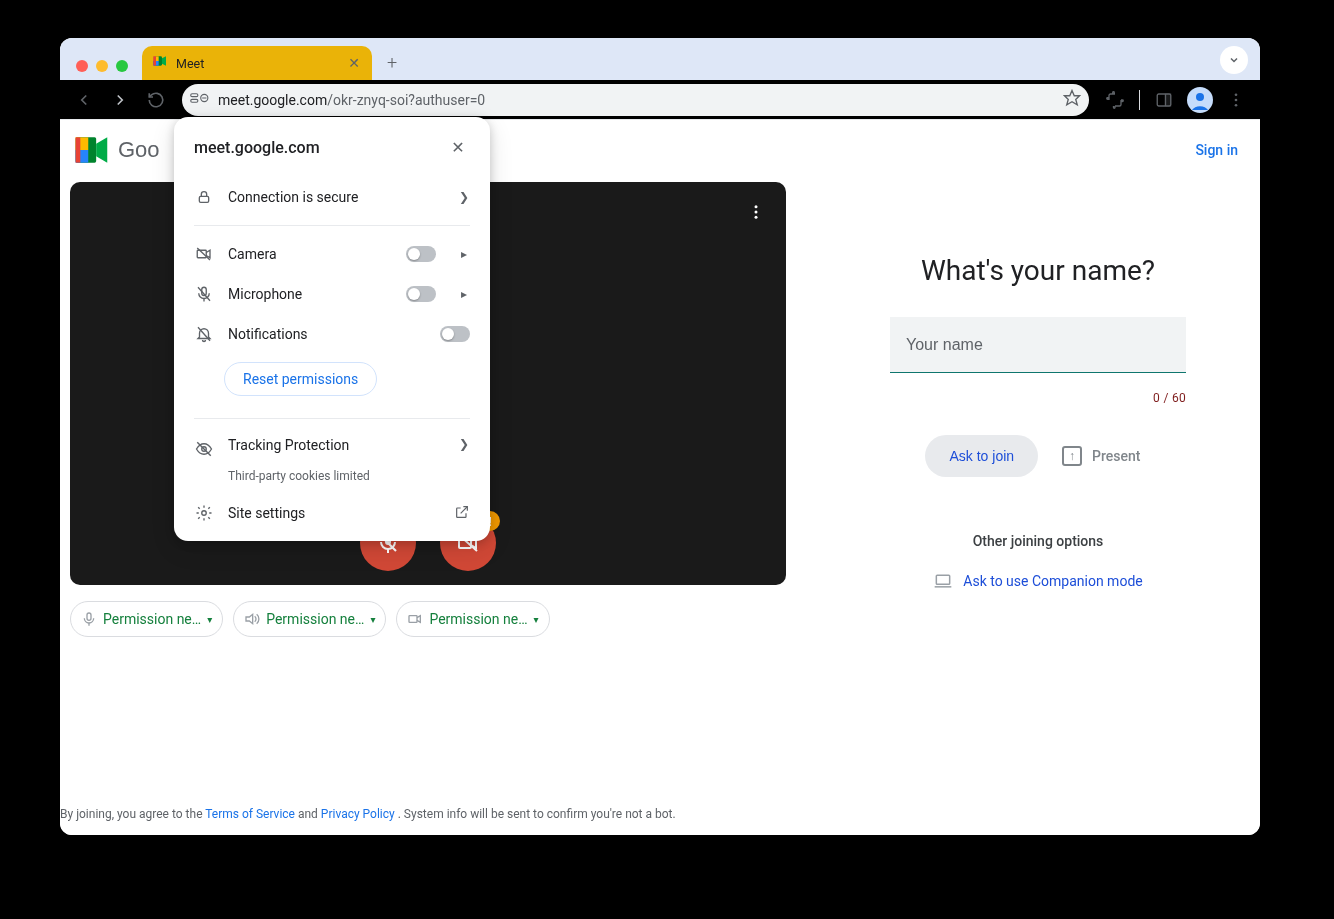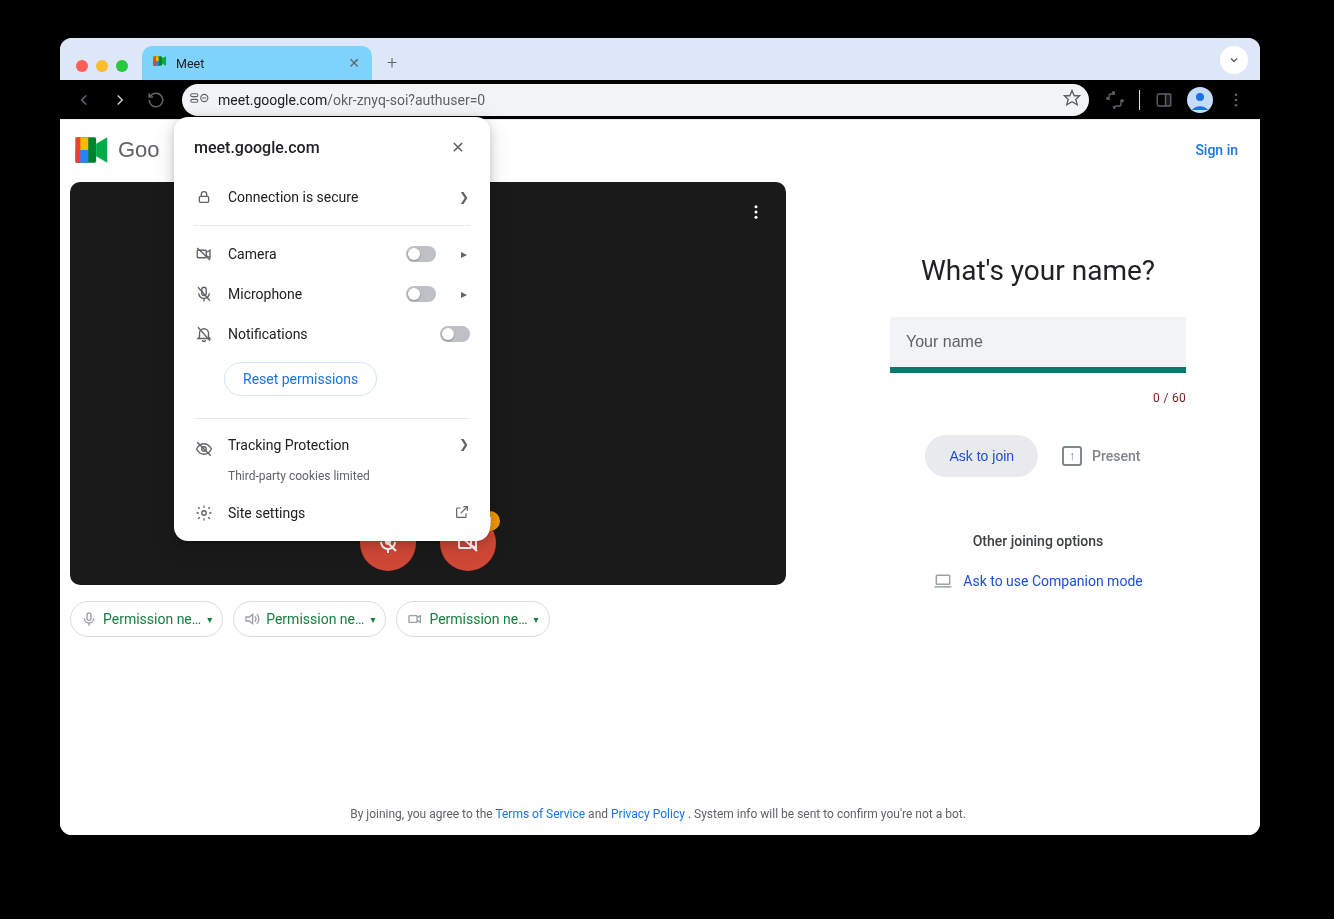--- a/index.html
+++ b/index.html
@@ -4,21 +4,21 @@
 <style>
 * { box-sizing: border-box; margin: 0; padding: 0; }
 body { background: #000; font-family: -apple-system, BlinkMacSystemFont, "Segoe UI", Roboto, Arial, sans-serif; width: 1334px; height: 919px; overflow: hidden; }
 .browser-window { position: absolute; left: 60px; top: 38px; width: 1200px; height: 797px; background: #fff; border-radius: 12px; overflow: hidden; box-shadow: 0 10px 40px rgba(0,0,0,.5); }
 .tab-strip { height: 42px; background: #dee7f7; display: flex; align-items: flex-end; padding-left: 12px; position: relative; }
 .traffic-lights { display: flex; gap: 8px; align-items: center; padding: 0 8px 8px 4px; }
 .tl { width: 12px; height: 12px; border-radius: 50%; }
 .tl.red { background:#ff5f57; }
 .tl.yellow { background:#febc2e; }
 .tl.green { background:#28c840; }
-.tab { background:#7dd3fc; height:34px; border-radius:10px 10px 0 0; display:flex; align-items:center; padding:0 10px; gap:8px; min-width:230px; margin-left:6px; }
+.tab { background:#eab308; height:34px; border-radius:10px 10px 0 0; display:flex; align-items:center; padding:0 10px; gap:8px; min-width:230px; margin-left:6px; }
 .tab .favicon svg { width:16px; height:16px; }
 .tab .title { font-size:12.5px; color:#202124; flex:1; }
 .tab .close { width:16px; height:16px; display:flex; align-items:center; justify-content:center; color:#5f6368; cursor:pointer; font-size:14px; }
 .new-tab { width:28px; height:28px; display:flex; align-items:center; justify-content:center; color:#5f6368; margin:0 0 4px 6px; border-radius:50%; cursor:pointer; font-size:18px; font-weight:300; }
 .tab-menu { position:absolute; right:12px; top:8px; width:28px; height:28px; background:#fff; border-radius:14px; display:flex; align-items:center; justify-content:center; cursor:pointer; }
 .toolbar { height:40px; background:#000000; border-bottom:1px solid #e8eaed; display:flex; align-items:center; padding:0 8px; gap:4px; }
 .tb-btn { width:32px; height:32px; border-radius:50%; display:flex; align-items:center; justify-content:center; color:#5f6368; cursor:pointer; }
 .tb-btn.disabled { color:#bdc1c6; }
 .addr-bar { flex:1; height:32px; background:#f1f3f4; border-radius:16px; display:flex; align-items:center; padding:0 8px; margin:0 6px; gap:8px; }
 .addr-url { font-size:14px; color:#202124; flex:1; }
@@ -37,30 +37,30 @@
 .media-btn { width:56px; height:56px; border-radius:50%; background:#d14836; display:flex; align-items:center; justify-content:center; position:relative; cursor:pointer; }
 .media-btn svg { width:24px; height:24px; }
 .badge { position:absolute; top:-4px; right:-4px; width:20px; height:20px; border-radius:50%; background:#f29900; display:flex; align-items:center; justify-content:center; color:#fff; font-size:13px; font-weight:700; }
 .chips { display:flex; gap:10px; margin-top:16px; }
 .chip { border:1px solid #dadce0; border-radius:20px; height:36px; display:flex; align-items:center; padding:0 10px; gap:6px; color:#15803d; font-size:14px; cursor:pointer; max-width:158px; overflow:hidden; }
 .chip .label { white-space:nowrap; overflow:hidden; text-overflow:ellipsis; }
 .chip .chev { font-size:10px; }
 .join-col { flex:1; display:flex; flex-direction:column; align-items:center; padding-top:72px; }
 .prompt { font-size:28px; color:#202124; margin-bottom:30px; }
 .name-field { width:296px; position:relative; }
-.name-input { width:100%; height:56px; background:#f1f3f4; border:none; border-bottom:6px solid #0f766e; padding:0 16px; font-size:16px; color:#202124; outline:none; }
+.name-input { width:100%; height:56px; background:#f1f3f4; border:none; border-bottom:1px solid #0f766e; padding:0 16px; font-size:16px; color:#202124; outline:none; }
 .name-input::placeholder { color:#5f6368; }
 .counter { text-align:right; font-size:12px; color:#7f1d1d; margin-top:18px; letter-spacing:.3px; width:296px; }
 .join-buttons { display:flex; gap:14px; margin-top:30px; align-items:center; }
 .ask-btn { background:#e8eaed; color:#1d4ed8; font-size:14px; font-weight:500; padding:13px 24px; border-radius:24px; border:none; cursor:not-allowed; }
 .present-btn { display:flex; align-items:center; gap:10px; color:#80868b; font-size:14px; font-weight:500; cursor:pointer; padding:10px; }
 .present-btn .box { width:20px; height:20px; border:2px solid #80868b; border-radius:3px; display:flex; align-items:center; justify-content:center; font-size:12px; }
 .other-opts { margin-top:56px; font-size:14px; color:#3c4043; font-weight:500; }
 .companion { display:flex; align-items:center; gap:10px; color:#1d4ed8; font-size:14px; margin-top:22px; cursor:pointer; }
-.footer { position:absolute; bottom:14px; left:0; right:4px; text-align:center; font-size:12px; color:#5f6368; }
+.footer { position:absolute; bottom:14px; left:0; right:4px; text-align:left; font-size:12px; color:#5f6368; }
 .footer a { color:#1a73e8; text-decoration:none; }
 .site-popup { position:absolute; left:114px; top:79px; width:316px; background:#fff; border-radius:14px; box-shadow:0 2px 10px rgba(0,0,0,.18),0 8px 24px rgba(0,0,0,.12); padding:18px 20px 8px 20px; z-index:100; }
 .popup-head { display:flex; justify-content:space-between; align-items:center; margin-bottom:18px; }
 .popup-domain { font-size:16px; font-weight:500; color:#202124; }
 .popup-close { width:24px; height:24px; display:flex; align-items:center; justify-content:center; color:#5f6368; cursor:pointer; font-size:16px; }
 .popup-row { display:flex; align-items:center; gap:14px; padding:10px 0; color:#202124; font-size:14px; cursor:pointer; }
 .popup-row .row-icon { width:20px; height:20px; display:flex; align-items:center; justify-content:center; color:#5f6368; flex-shrink:0; }
 .popup-row .row-label { flex:1; }
 .popup-row .row-sub { font-size:12px; color:#5f6368; margin-top:16px; }
 .popup-row .toggle { width:30px; height:16px; background:#bdc1c6; border-radius:8px; position:relative; flex-shrink:0; }

